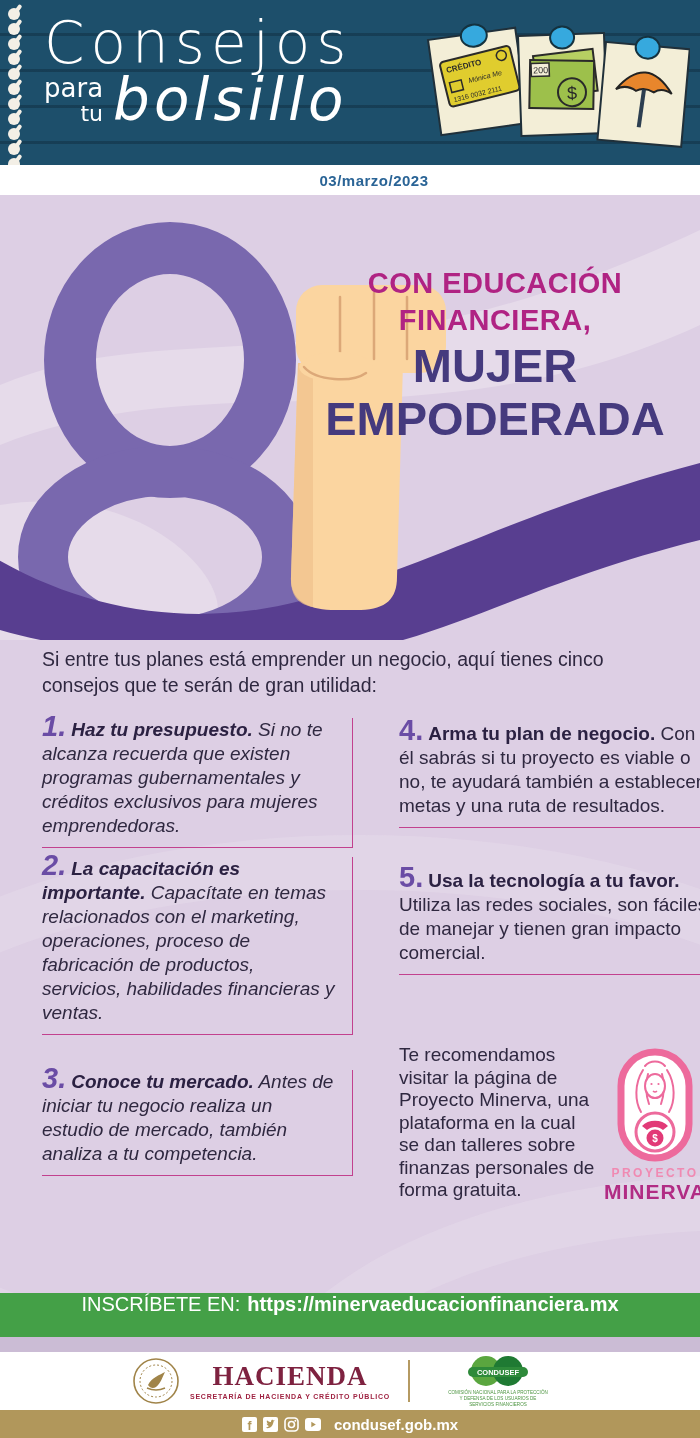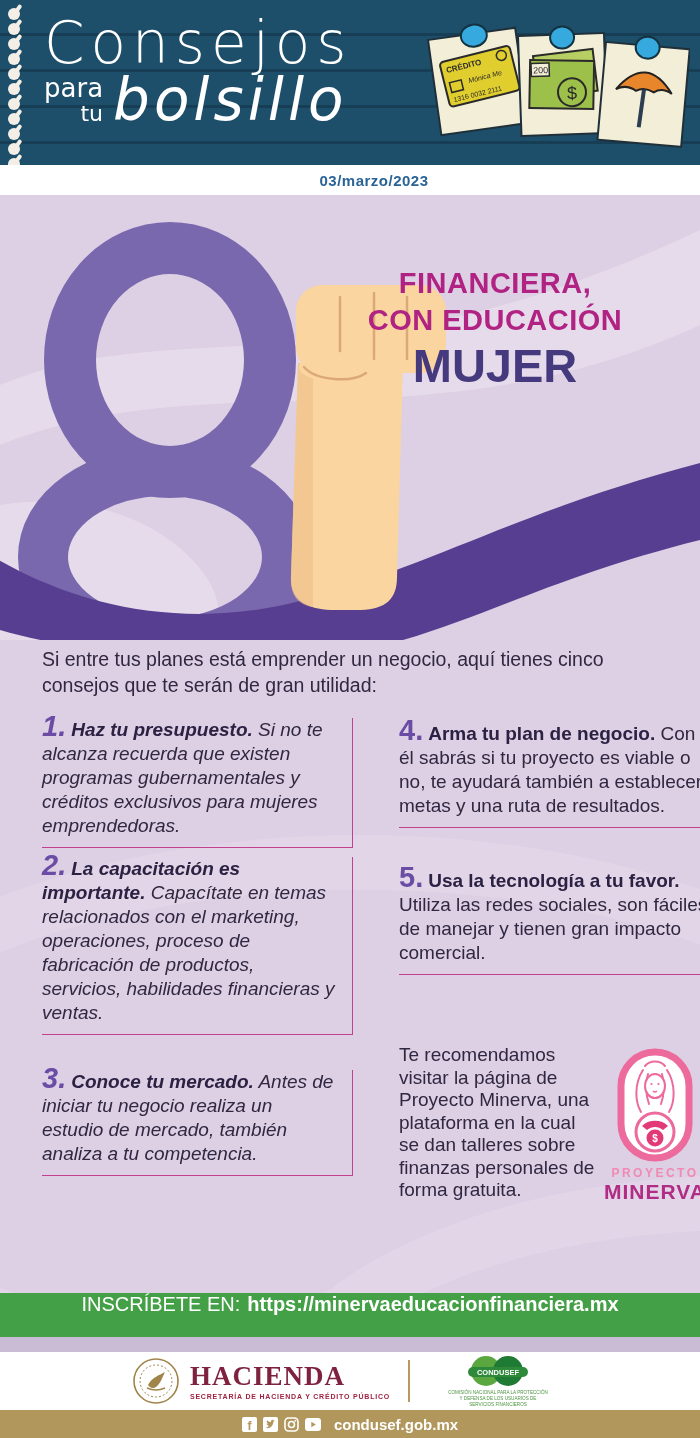--- a/index.html
+++ b/index.html
@@ -53,21 +53,21 @@
   .minerva-name{font-size:21px;font-weight:800;color:#b12c84;letter-spacing:1px;}
 
   
   .banner{height:44px;background:#44a047;display:flex;justify-content:center;color:#fff;font-size:20px;}
   .banner .url{font-weight:800;margin-left:7px;}
   .strip{height:15px;background:#cbbcd5;}
 
   
   .footer{height:58px;background:#fff;display:flex;align-items:center;justify-content:center;gap:18px;}
   .hacienda{display:flex;align-items:center;gap:10px;}
-  .hacienda-txt{display:flex;flex-direction:column;}
+  .hacienda-txt{display:flex;flex-direction:column;text-align:center;}
   .hacienda-name{font-family:"Liberation Serif",serif;font-weight:700;font-size:27px;color:#7e2240;letter-spacing:1px;line-height:1;}
   .hacienda-sub{font-size:7px;font-weight:700;color:#9f2241;letter-spacing:.8px;margin-top:3px;}
   .footer-divider{width:2px;height:42px;background:#b59a62;}
 
   
   .goldbar{height:28px;background:#b1975b;display:flex;align-items:center;justify-content:center;gap:7px;}
   .social{display:flex;gap:6px;align-items:center;}
   .goldbar .site{color:#fff;font-weight:700;font-size:15px;margin-left:6px;}
 </style>
 </head>
@@ -159,23 +159,24 @@
         <path d="M -10 360 C 90 420, 200 432, 300 406 C 430 372, 520 315, 700 268 L 700 345 C 540 385, 470 432, 360 456 C 250 480, 90 462, -10 432 Z" fill="#583e90"></path>
 
         <path d="M 298 168 L 291 382 C 290 404 306 414 331 415 L 361 415 C 386 414 397 404 397 382 L 403 168 Z" fill="#fbd5a0"></path>
         <path d="M 298 168 L 291 382 C 290 402 300 410 313 412 L 313 168 Z" fill="#f0c08c" opacity="0.7"></path>
         <rect x="296" y="90" width="150" height="88" rx="26" fill="#fbd5a0"></rect>
         <path d="M 340 102 V 164 M 374 98 V 164 M 407 102 V 164" stroke="#dca878" stroke-width="2.5" fill="none" stroke-linecap="round"></path>
         <ellipse cx="336" cy="172" rx="37" ry="15" fill="#fbd5a0"></ellipse>
         <path d="M 304 172 C 316 186 352 188 366 178" stroke="#dca878" stroke-width="2.5" fill="none" stroke-linecap="round"></path>
       </svg>
       <div class="hero-text">
+        <div class="hero-sub">CON EDUCACIÓN</div>
         <div class="hero-sub">FINANCIERA,</div>
-        <div class="hero-sub">CON EDUCACIÓN</div>
         <div class="hero-main">MUJER</div>
+        <div class="hero-main">EMPODERADA</div>
       </div>
     </div>
 
     <div class="intro">
       <p>Si entre tus planes está emprender un negocio, aquí tienes cinco consejos que te serán de gran utilidad:</p>
     </div>
 
     <div class="tips">
 
       <div class="tip cell-left">

